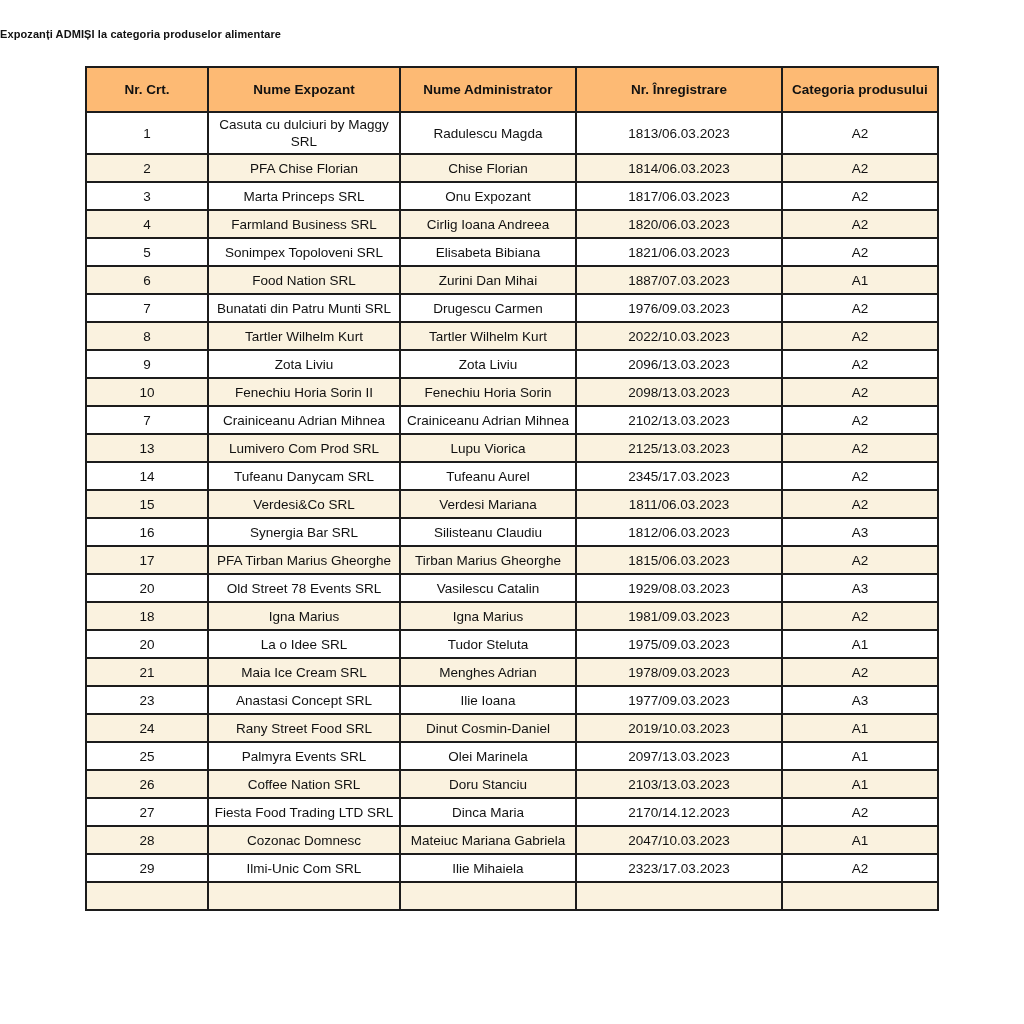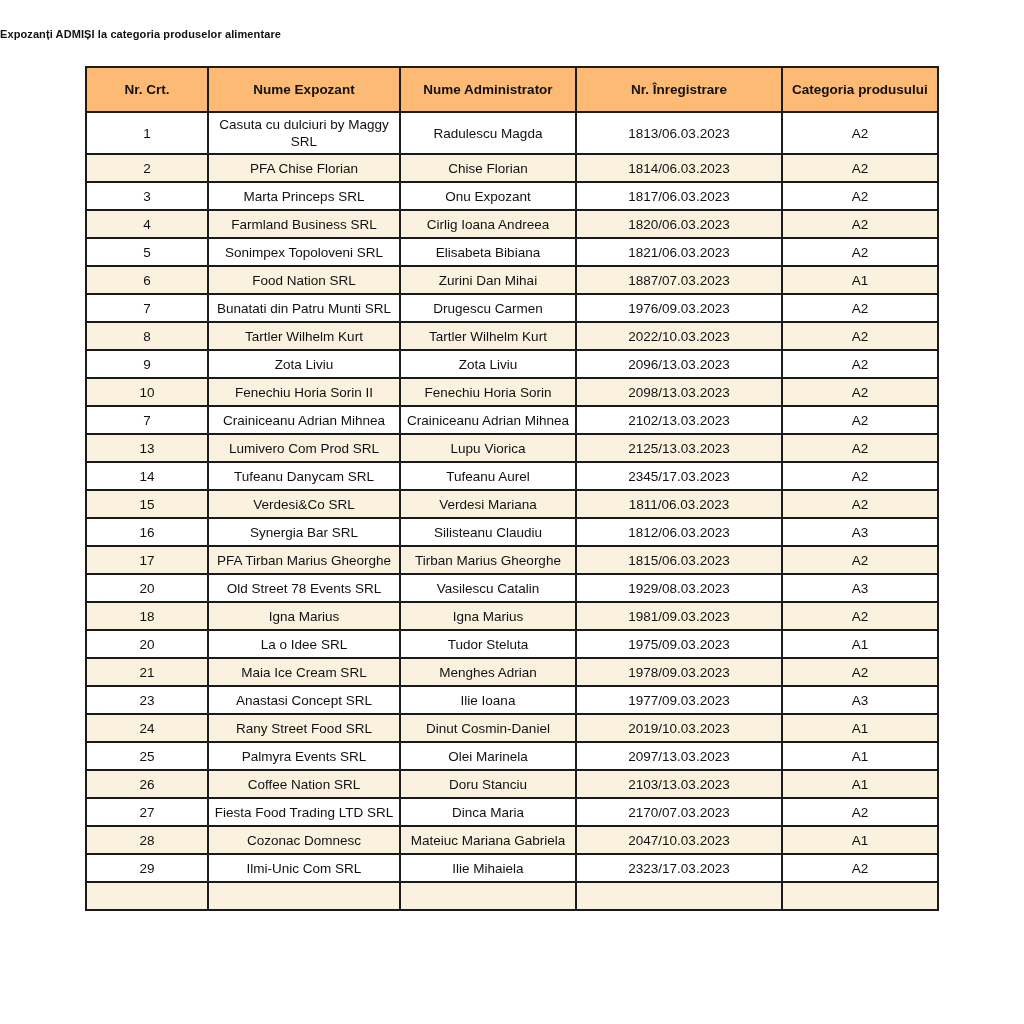--- a/index.html
+++ b/index.html
@@ -247,21 +247,21 @@
           <td>26</td>
           <td>Coffee Nation SRL</td>
           <td>Doru Stanciu</td>
           <td>2103/13.03.2023</td>
           <td>A1</td>
         </tr>
         <tr>
           <td>27</td>
           <td>Fiesta Food Trading LTD SRL</td>
           <td>Dinca Maria</td>
-          <td>2170/07.03.2023</td>
+          <td>2170/14.12.2023</td>
           <td>A2</td>
         </tr>
         <tr>
           <td>28</td>
           <td>Cozonac Domnesc</td>
           <td>Mateiuc Mariana Gabriela</td>
           <td>2047/10.03.2023</td>
           <td>A1</td>
         </tr>
         <tr>

